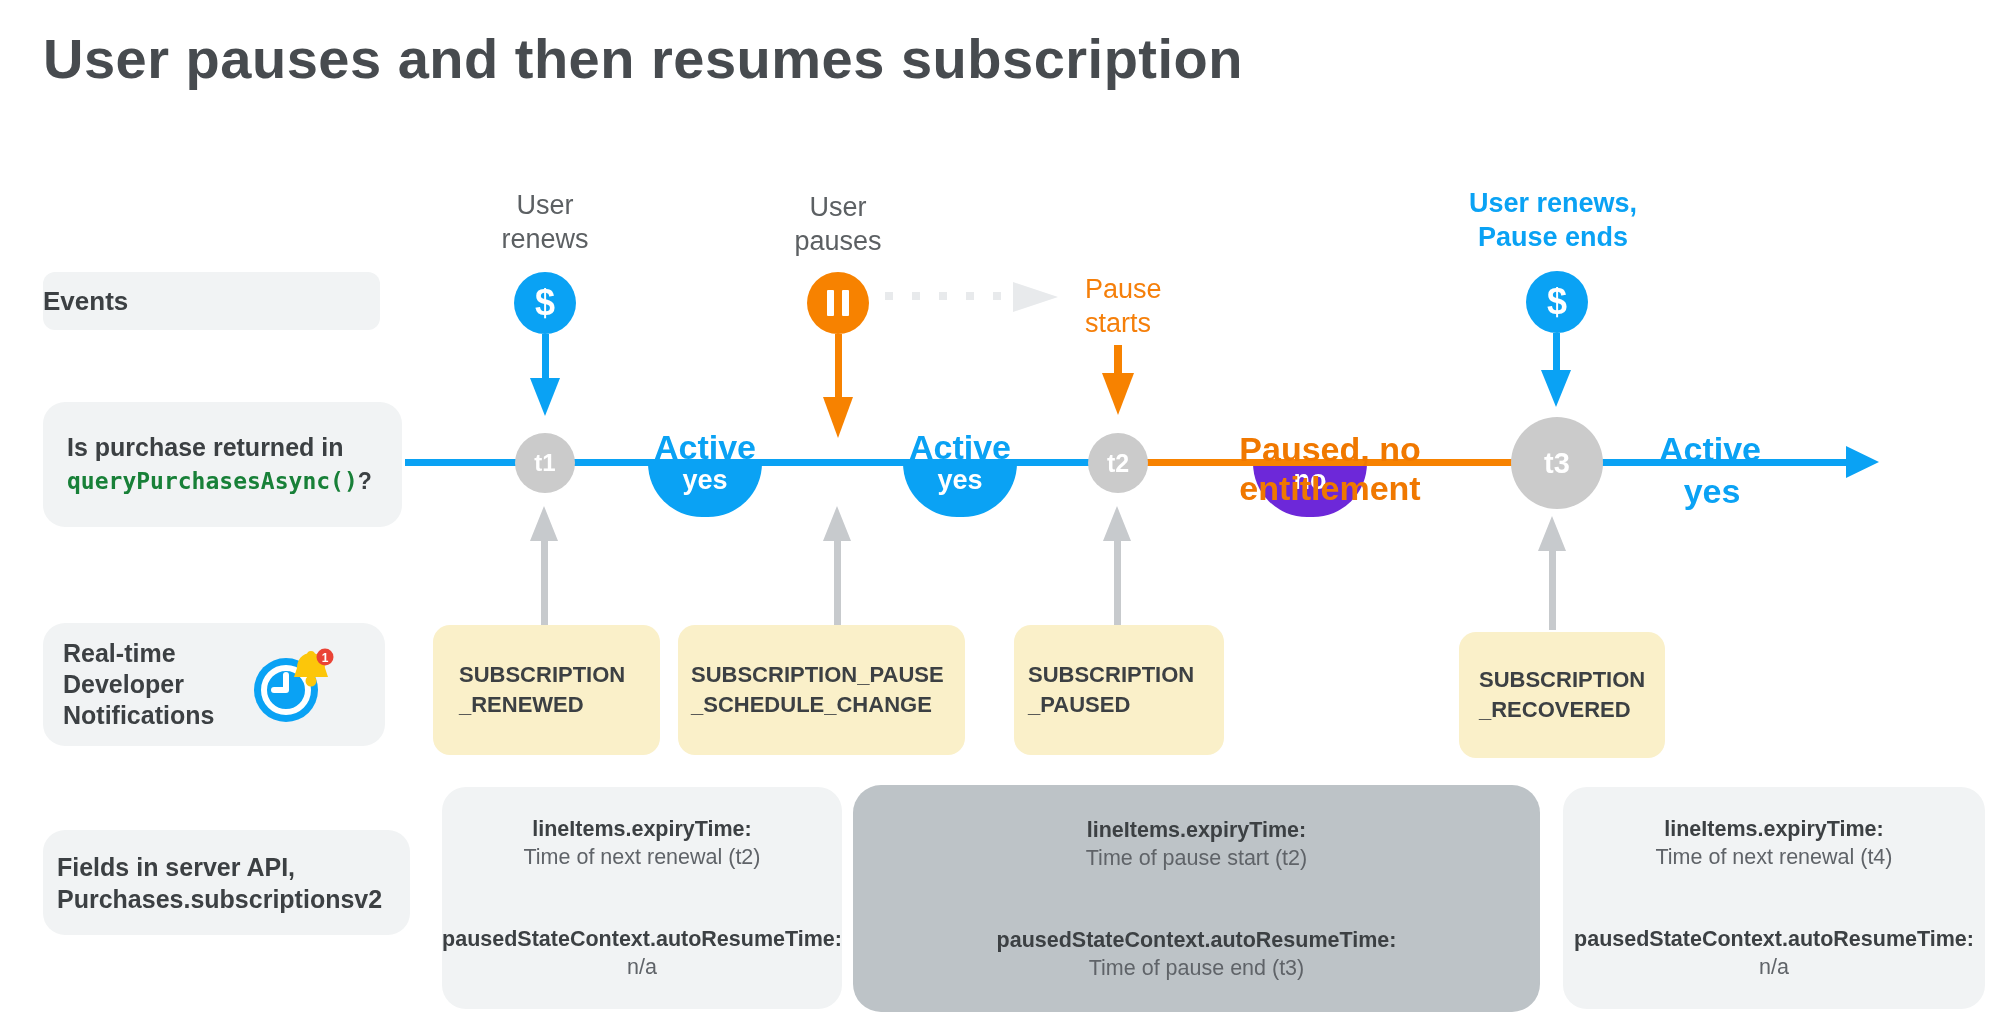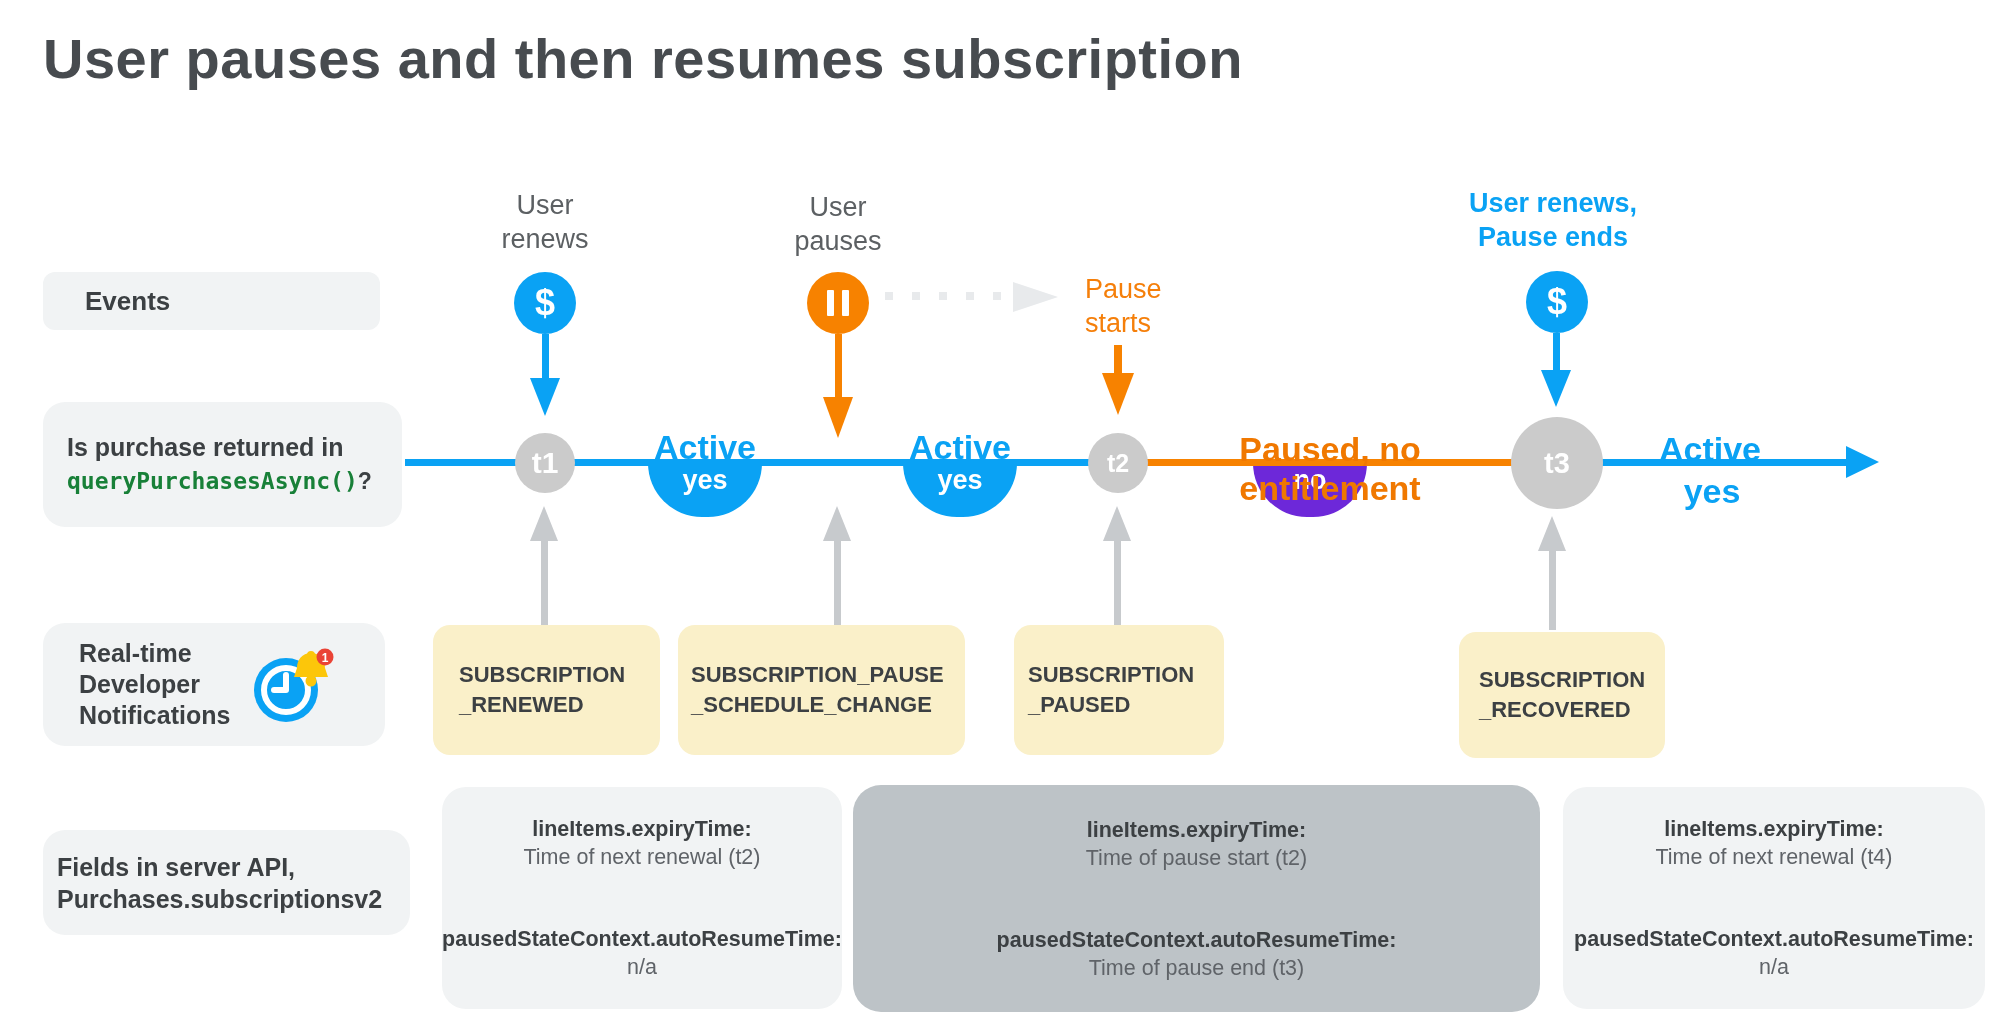--- a/index.html
+++ b/index.html
@@ -6,29 +6,29 @@
   #canvas{position:relative;width:1999px;height:1029px;background:#fff;overflow:hidden;
           font-family:"Liberation Sans",sans-serif;}
   .abs{position:absolute;}
   .preline{white-space:pre-line;}
 
   
   #title{left:43px;top:26px;font-size:56px;font-weight:600;color:#474B4F;letter-spacing:.5px;}
 
   
   .pill{position:absolute;background:#F1F3F4;display:flex;align-items:center;color:#3C4043;}
-  #pill-events{left:43px;top:272px;width:337px;height:58px;border-radius:12px;padding-left:42px;
+  #pill-events{left:43px;top:272px;width:337px;height:58px;border-radius:12px;
                font-size:26px;font-weight:bold;box-sizing:border-box;align-items:center;}
   #pill-question{left:43px;top:402px;width:359px;height:125px;border-radius:22px;padding-left:24px;
                box-sizing:border-box;flex-direction:column;align-items:flex-start;justify-content:center;}
   #pill-question .q1{font-size:25px;font-weight:bold;color:#3C4043;line-height:33px;}
   #pill-question .q2{font-size:23px;line-height:35px;}
   #pill-question .code{font-family:"DejaVu Sans Mono",monospace;font-weight:bold;color:#188038;}
   #pill-question .qmark{font-weight:bold;color:#3C4043;}
-  #pill-rtdn{left:43px;top:623px;width:342px;height:123px;border-radius:22px;padding-left:36px;
+  #pill-rtdn{left:43px;top:623px;width:342px;height:123px;border-radius:22px;padding-left:20px;
              font-size:25px;font-weight:bold;line-height:31px;box-sizing:border-box;}
   #pill-fields{left:43px;top:830px;width:367px;height:105px;border-radius:22px;padding-left:14px;
              font-size:25px;font-weight:bold;line-height:32px;box-sizing:border-box;}
 
   
   .evt-label{position:absolute;text-align:center;font-size:27px;color:#5C6063;line-height:34px;}
   #lbl-renew1{left:455px;top:188px;width:180px;}
   #lbl-pause{left:748px;top:190px;width:180px;}
   #lbl-renew2{left:1403px;top:186px;width:300px;color:#0AA2F4;font-weight:bold;}
   #lbl-pause-starts{left:1085px;top:272px;width:160px;text-align:left;color:#F57F0A;font-weight:normal;}
@@ -60,21 +60,21 @@
 
   
   .tl{position:absolute;height:7px;top:459px;z-index:2;}
   #tl-1{left:405px;width:713px;background:#0AA2F4;}
   #tl-2{left:1118px;width:439px;background:#F78200;}
   #tl-3{left:1557px;width:291px;background:#0AA2F4;}
   #tl-tip{left:1846px;top:446px;border-top:16px solid transparent;border-bottom:16px solid transparent;border-left:33px solid #0AA2F4;z-index:2;}
 
   .node{position:absolute;background:#CBCBCB;border-radius:50%;display:flex;align-items:center;
         justify-content:center;color:#fff;font-weight:bold;z-index:3;}
-  #node-t1{left:515px;top:433px;width:60px;height:60px;font-size:30px;}
+  #node-t1{left:515px;top:433px;width:60px;height:60px;font-size:24px;}
   #node-t2{left:1088px;top:433px;width:60px;height:60px;font-size:25px;}
   #node-t3{left:1511px;top:417px;width:92px;height:92px;font-size:29px;}
 
   .seg-label{position:absolute;font-weight:bold;font-size:34px;color:#0AA2F4;text-align:center;z-index:3;}
   #seg1-status{left:648px;top:428px;width:114px;}
   #seg2-status{left:903px;top:428px;width:114px;}
   #seg3-status{left:1150px;top:430px;width:360px;color:#F07800;}
   #seg4-status{left:1653px;top:430px;width:114px;}
   #seg4-answer{left:1655px;top:472px;width:114px;}
   .half{position:absolute;top:463px;width:114px;height:54px;border-radius:0 0 58px 58px;color:#fff;

